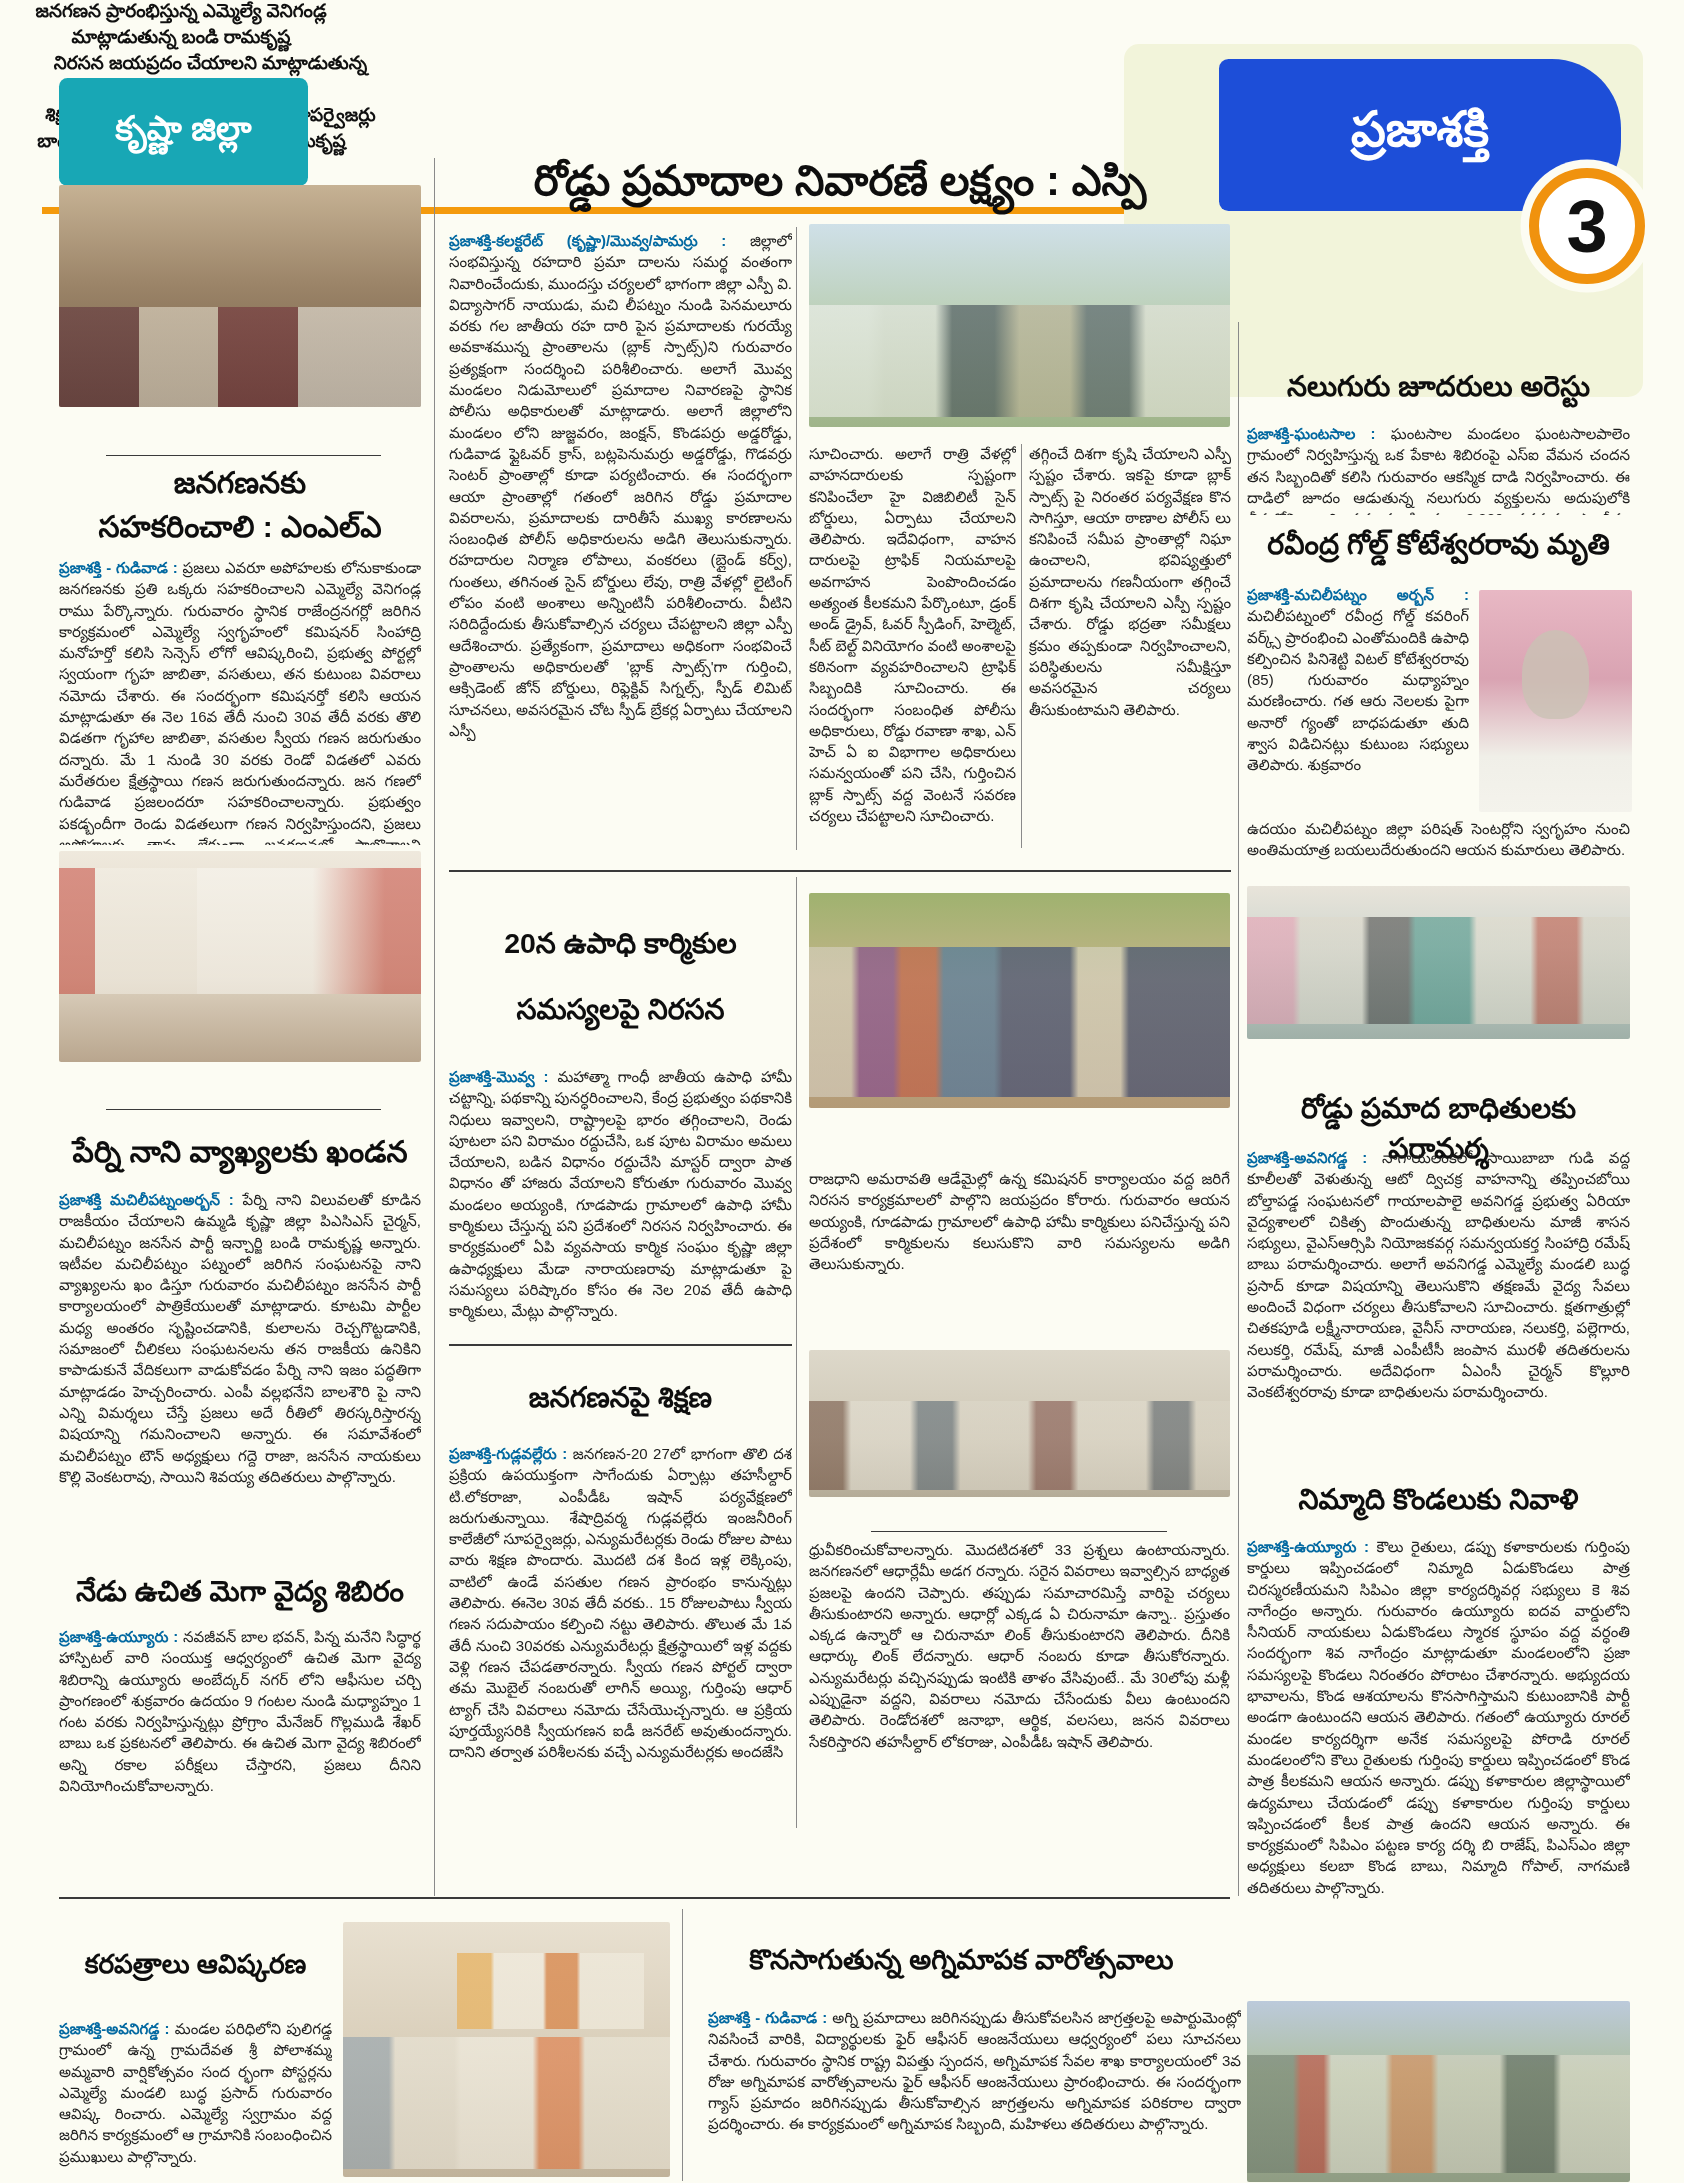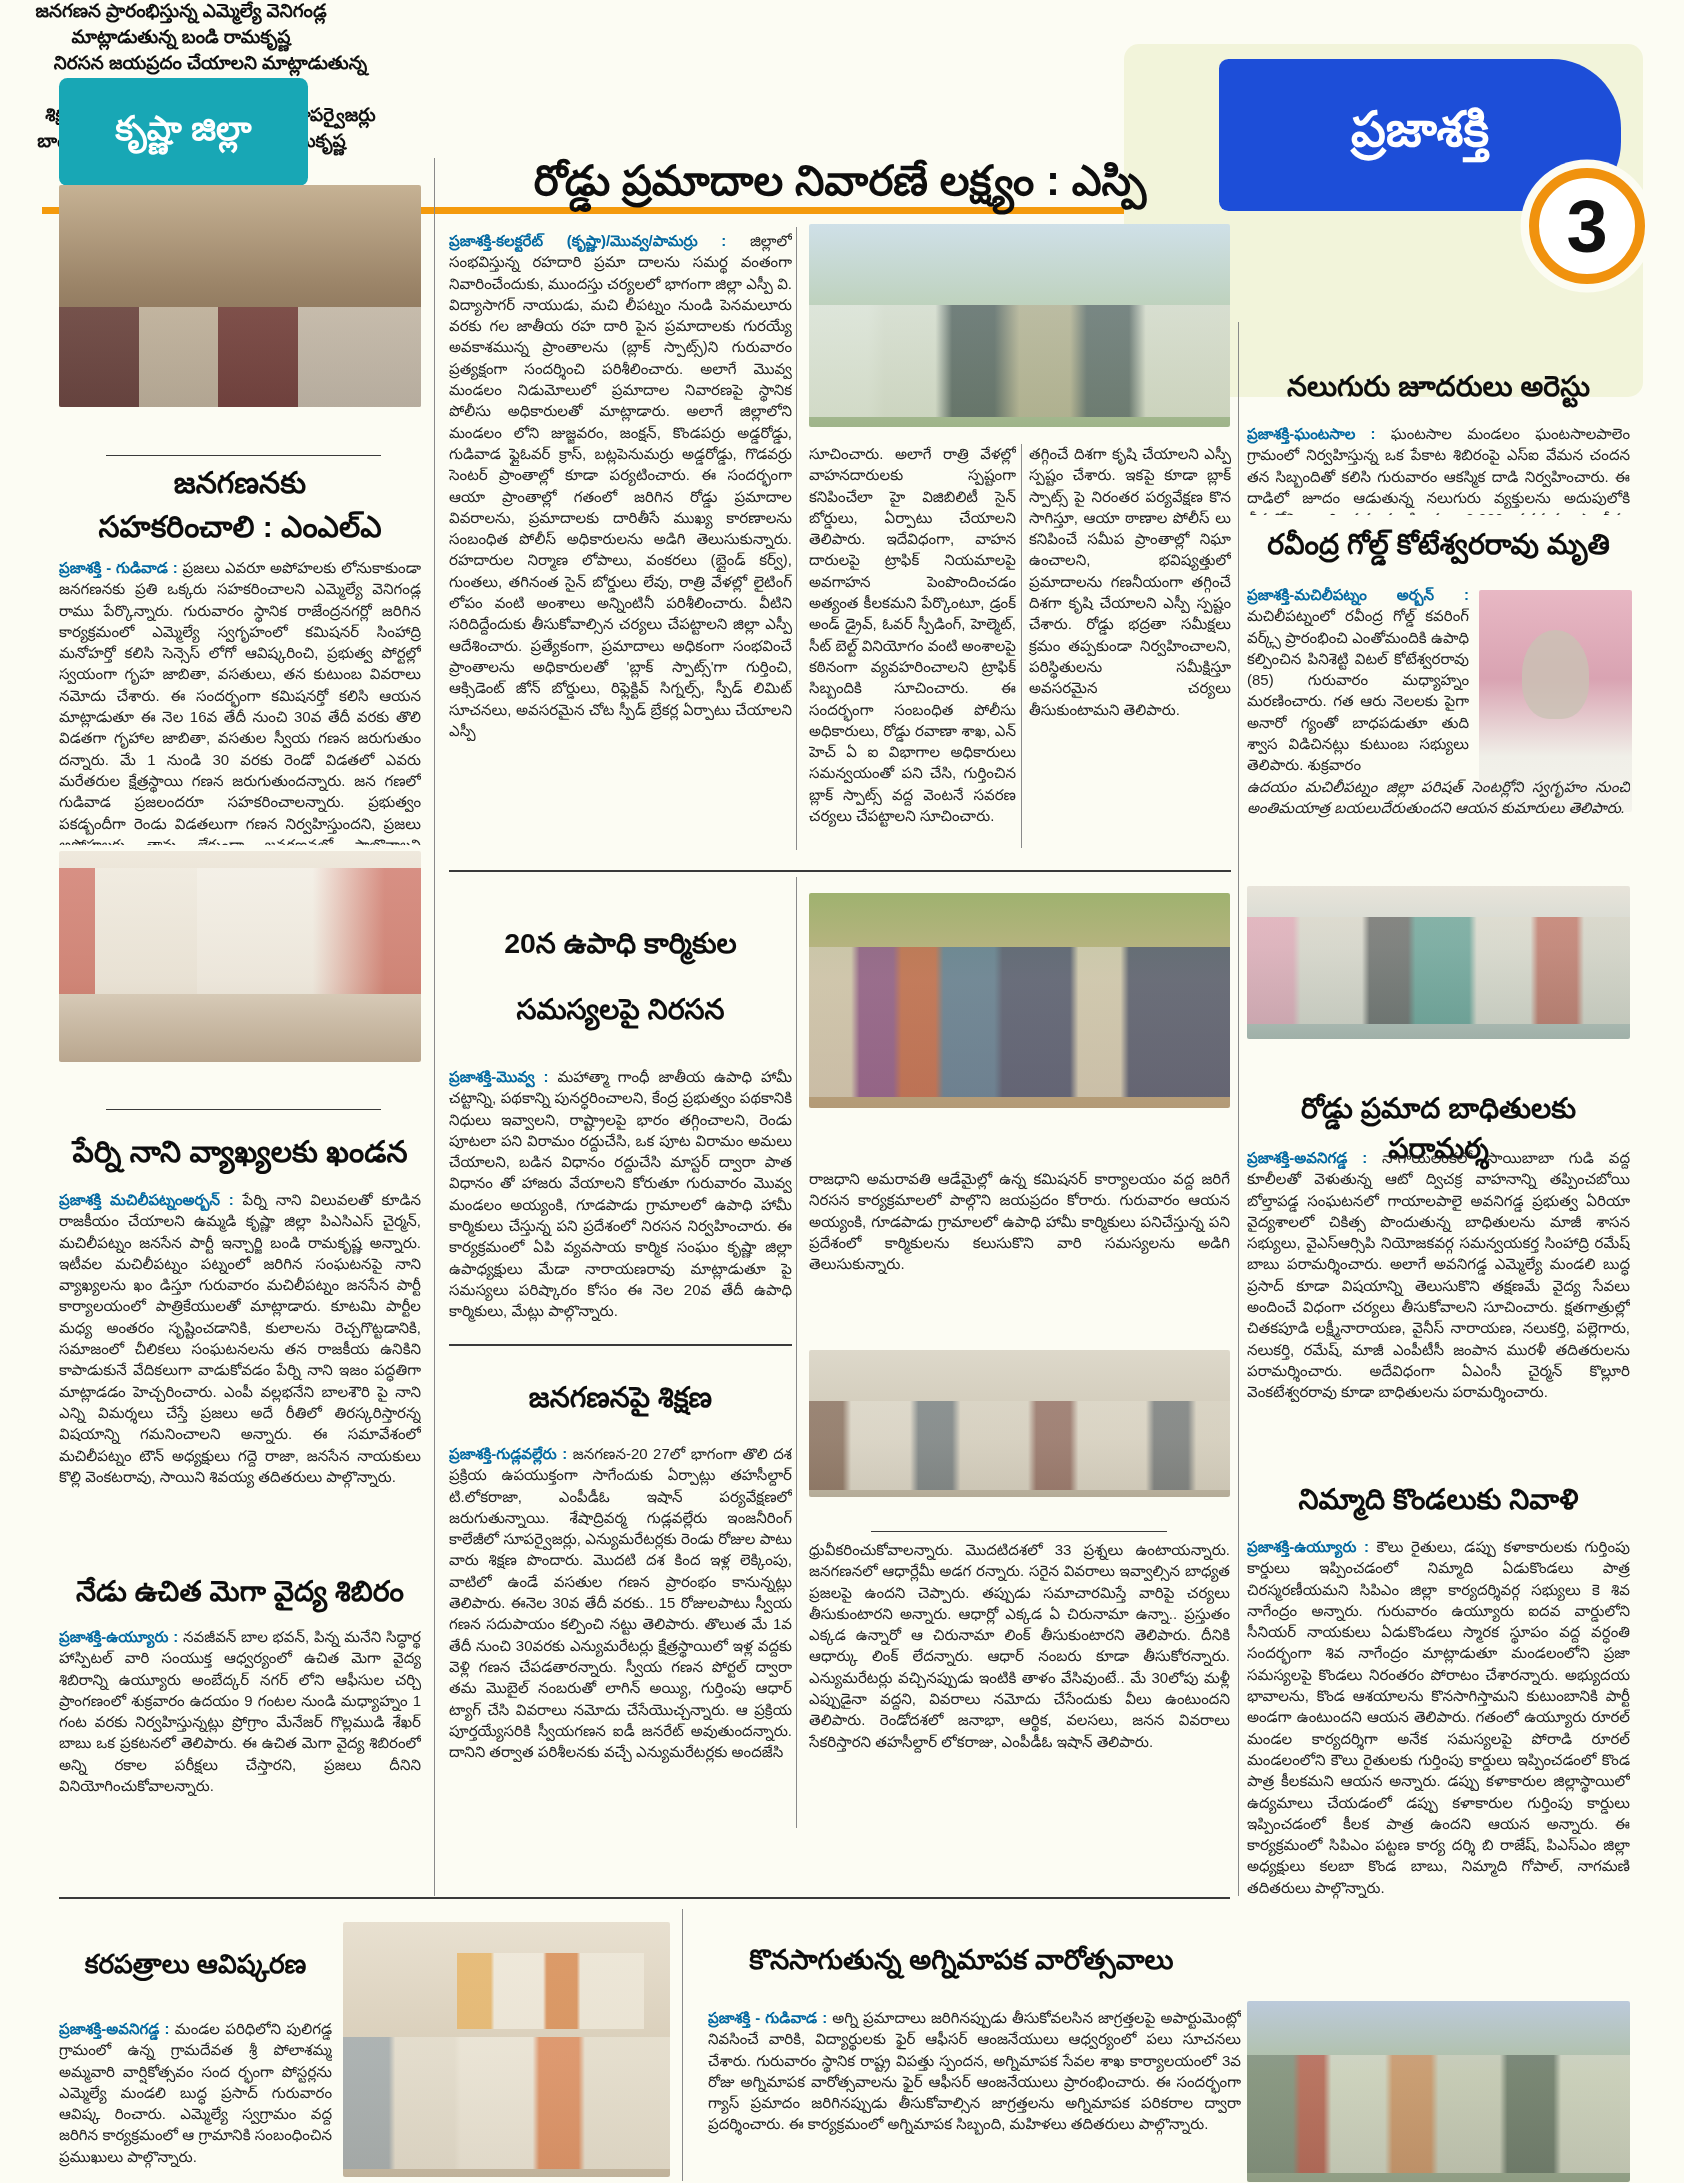--- a/index.html
+++ b/index.html
@@ -126,21 +126,21 @@
   </div>
 
   <div class="abs headline" style="left:1247px;top:528px;width:383px;font-size:28.5px;">రవీంద్ర గోల్డ్ కోటేశ్వరరావు మృతి</div>
   <div class="ph" style="left:1479px;top:590px;width:153px;height:222px;background:linear-gradient(180deg,#e8b8c4 0%,#d9a3b2 40%,#f0efe8 75%,#f4f3ec 100%);">
     <div class="band" style="top:18%;height:40%;left:28%;right:28%;background:#c9c2b4;border-radius:50% 50% 40% 40%;opacity:.8;"></div>
   </div>
   <div class="abs bodytext" style="left:1247px;top:584px;width:222px;height:230px;">
     <span class="byline">ప్రజాశక్తి-మచిలీపట్నం అర్బన్ :</span>
     <span>మచిలీపట్నంలో రవీంద్ర గోల్డ్ కవరింగ్ వర్క్స్ ప్రారంభించి ఎంతోమందికి ఉపాధి కల్పించిన పినిశెట్టి విటల్ కోటేశ్వరరావు (85) గురువారం మధ్యాహ్నం మరణించారు. గత ఆరు నెలలకు పైగా అనారో గ్యంతో బాధపడుతూ తుది శ్వాస విడిచినట్లు కుటుంబ సభ్యులు తెలిపారు. శుక్రవారం</span>
   </div>
-  <div class="abs bodytext" style="left:1247px;top:776px;width:383px;height:63px;font-style:italic;">ఉదయం మచిలీపట్నం జిల్లా పరిషత్ సెంటర్లోని స్వగృహం నుంచి అంతిమయాత్ర బయలుదేరుతుందని ఆయన కుమారులు తెలిపారు.</div>
+  <div class="abs bodytext" style="left:1247px;top:818px;width:383px;height:63px;">ఉదయం మచిలీపట్నం జిల్లా పరిషత్ సెంటర్లోని స్వగృహం నుంచి అంతిమయాత్ర బయలుదేరుతుందని ఆయన కుమారులు తెలిపారు.</div>
 
   <div class="ph" style="left:1247px;top:886px;width:383px;height:153px;background:linear-gradient(180deg,#e8e4da 0%,#cfd6cf 40%,#9fb0a8 100%);">
     <div class="band" style="top:20%;height:70%;background:linear-gradient(90deg,#e89ab0 0 12%,#ded9cb 14% 30%,#3f3f3f 32% 42%,#3f8f82 44% 58%,#e0dccd 60% 74%,#bb4f3d 76% 86%,#d9d5c6 88% 100%);opacity:.55;"></div>
   </div>
   <div class="caption" style="left:1247px;top:1047px;width:383px;">బాధితులను పరామర్శిస్తున్న బండి రామకృష్ణ</div>
   <div class="abs headline" style="left:1247px;top:1092px;width:383px;font-size:28.5px;">రోడ్డు ప్రమాద బాధితులకు పరామర్శ</div>
   <div class="abs bodytext" style="left:1247px;top:1147px;width:383px;height:312px;">
     <span class="byline">ప్రజాశక్తి-అవనిగడ్డ :</span>
     <span>నాగాయలంకలో సాయిబాబా గుడి వద్ద కూలీలతో వెళుతున్న ఆటో ద్విచక్ర వాహనాన్ని తప్పించబోయి బోల్తాపడ్డ సంఘటనలో గాయాలపాలై అవనిగడ్డ ప్రభుత్వ ఏరియా వైద్యశాలలో చికిత్స పొందుతున్న బాధితులను మాజీ శాసన సభ్యులు, వైఎస్ఆర్సిపి నియోజకవర్గ సమన్వయకర్త సింహాద్రి రమేష్ బాబు పరామర్శించారు. అలాగే అవనిగడ్డ ఎమ్మెల్యే మండలి బుద్ధ ప్రసాద్ కూడా విషయాన్ని తెలుసుకొని తక్షణమే వైద్య సేవలు అందించే విధంగా చర్యలు తీసుకోవాలని సూచించారు. క్షతగాత్రుల్లో చితకపూడి లక్ష్మీనారాయణ, వైనీస్ నారాయణ, నలుకర్తి, పల్లెగారు, నలుకర్తి, రమేష్, మాజీ ఎంపీటీసీ జంపాన మురళీ తదితరులను పరామర్శించారు. అదేవిధంగా ఏఎంసీ చైర్మన్ కొల్లూరి వెంకటేశ్వరరావు కూడా బాధితులను పరామర్శించారు.</span>
   </div>

